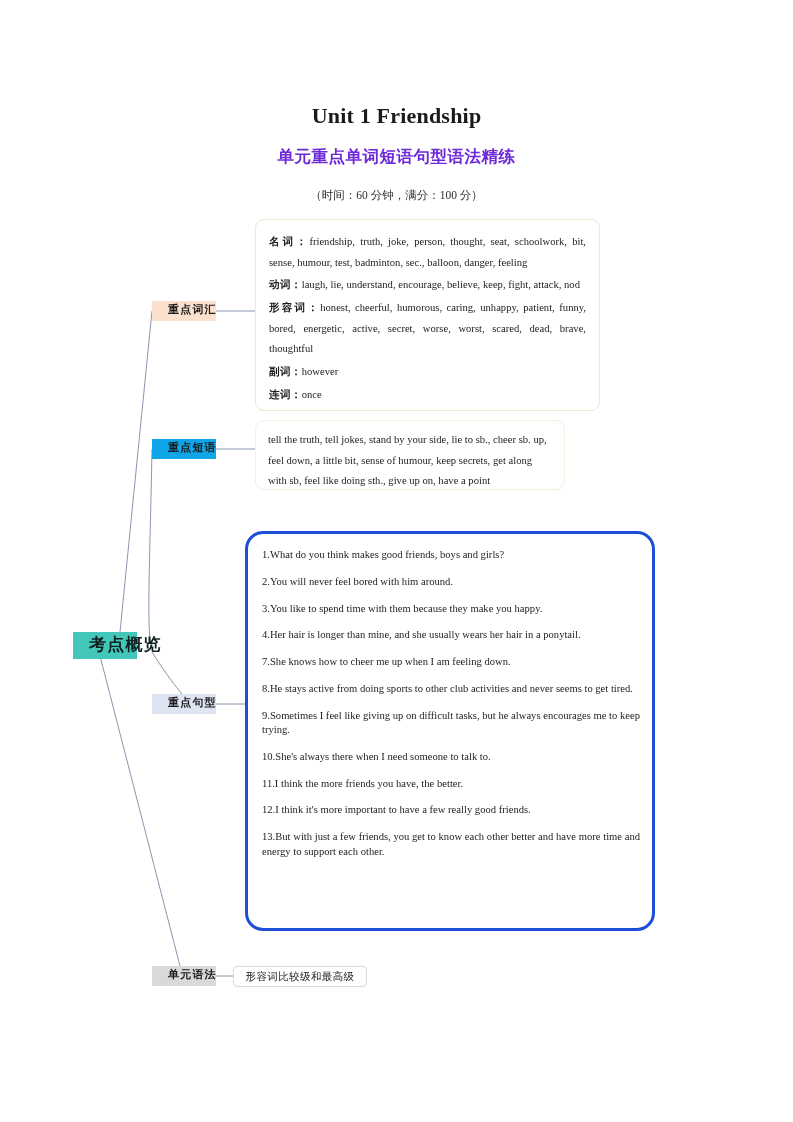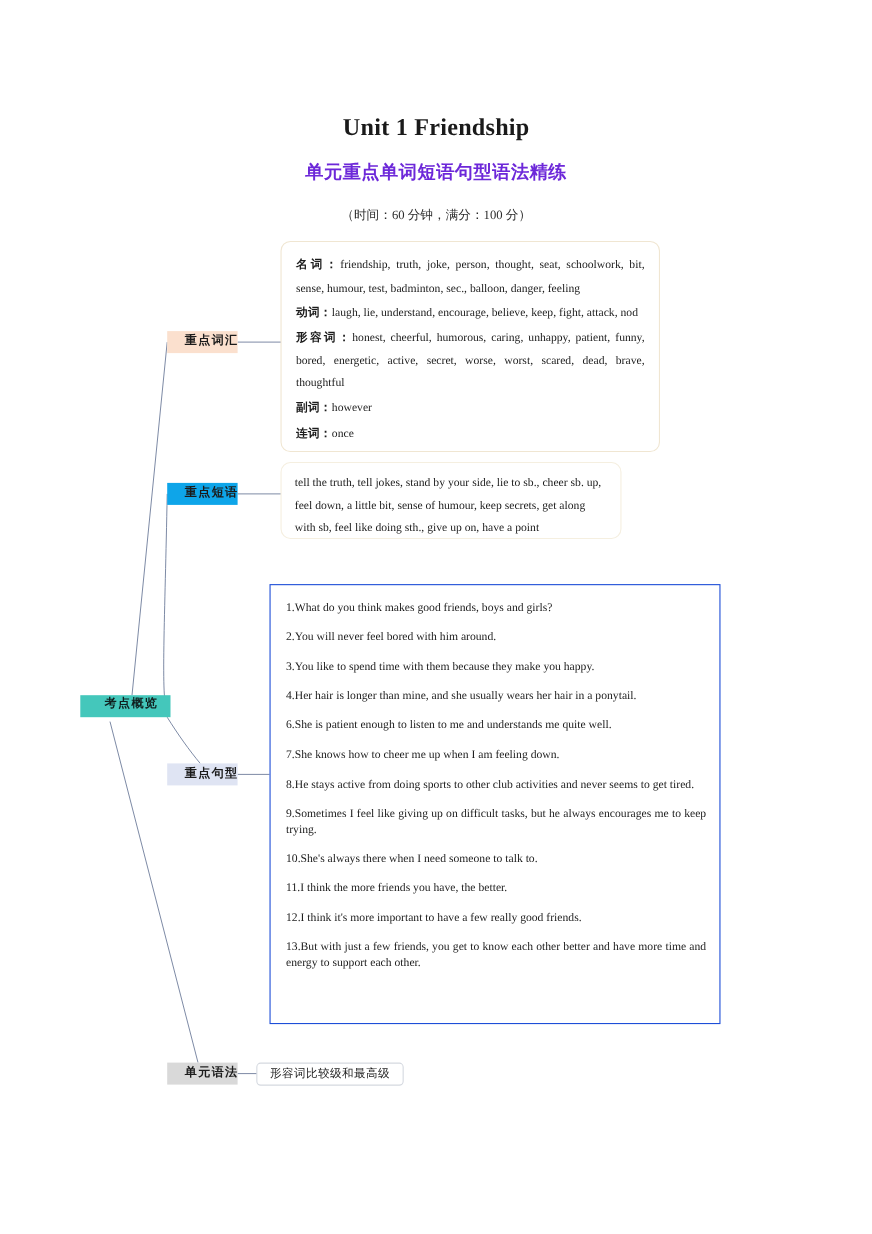--- a/index.html
+++ b/index.html
@@ -66,25 +66,24 @@
     letter-spacing: 1.2px;
     color: #1b1b1b;
     text-align: center;
     white-space: nowrap;
     padding: 3px 5px 4px 16px;
     line-height: 1.15;
   }
   .node-center {
     left: 73px;
     top: 632px;
-    width: 82px;
+    width: 64px;
     background: #44c7bb;
     color: #10201f;
-    font-size: 11px;
-    font-family: Liberation Mono, monospace;
+    font-size: 17px;
   }
   .node-vocab {
     left: 152px;
     top: 301px;
     width: 64px;
     background: #fbe0ce;
   }
   .node-phrase {
     left: 152px;
     top: 439px;
@@ -128,22 +127,22 @@
     height: 70px;
     border: 1px solid #f5efe0;
     border-radius: 9px;
     padding: 9px 12px 6px 12px;
   }
   .box-sentence {
     left: 245px;
     top: 531px;
     width: 410px;
     height: 400px;
-    border: 1px solid #1d4ed8;
-    border-radius: 0;
+    border: 3px solid #1d4ed8;
+    border-radius: 18px;
     padding: 14px 12px 10px 14px;
   }
   .box-grammar {
     left: 233px;
     top: 966px;
     width: 134px;
     height: 21px;
     border: 1px solid #d5d9e0;
     border-radius: 4px;
     text-align: center;
@@ -239,21 +238,20 @@
 
 <div class="cbox box-phrase">
   <div class="phrase-text">tell the truth, tell jokes, stand by your side, lie to sb., cheer sb. up, feel down, a little bit, sense of humour, keep secrets, get along with sb, feel like doing sth., give up on, have a point</div>
 </div>
 
 <div class="cbox box-sentence">
   <div class="sent">1.What do you think makes good friends, boys and girls?</div>
   <div class="sent">2.You will never feel bored with him around.</div>
   <div class="sent">3.You like to spend time with them because they make you happy.</div>
   <div class="sent">4.Her hair is longer than mine, and she usually wears her hair in a ponytail.</div>
-  <div class="sent">6.She is patient enough to listen to me and understands me quite well.</div>
   <div class="sent">7.She knows how to cheer me up when I am feeling down.</div>
   <div class="sent">8.He stays active from doing sports to other club activities and never seems to get tired.</div>
   <div class="sent">9.Sometimes I feel like giving up on difficult tasks, but he always encourages me to keep trying.</div>
   <div class="sent">10.She's always there when I need someone to talk to.</div>
   <div class="sent">11.I think the more friends you have, the better.</div>
   <div class="sent">12.I think it's more important to have a few really good friends.</div>
   <div class="sent">13.But with just a few friends, you get to know each other better and have more time and energy to support each other.</div>
 </div>
 
 <div class="cbox box-grammar">形容词比较级和最高级</div>

